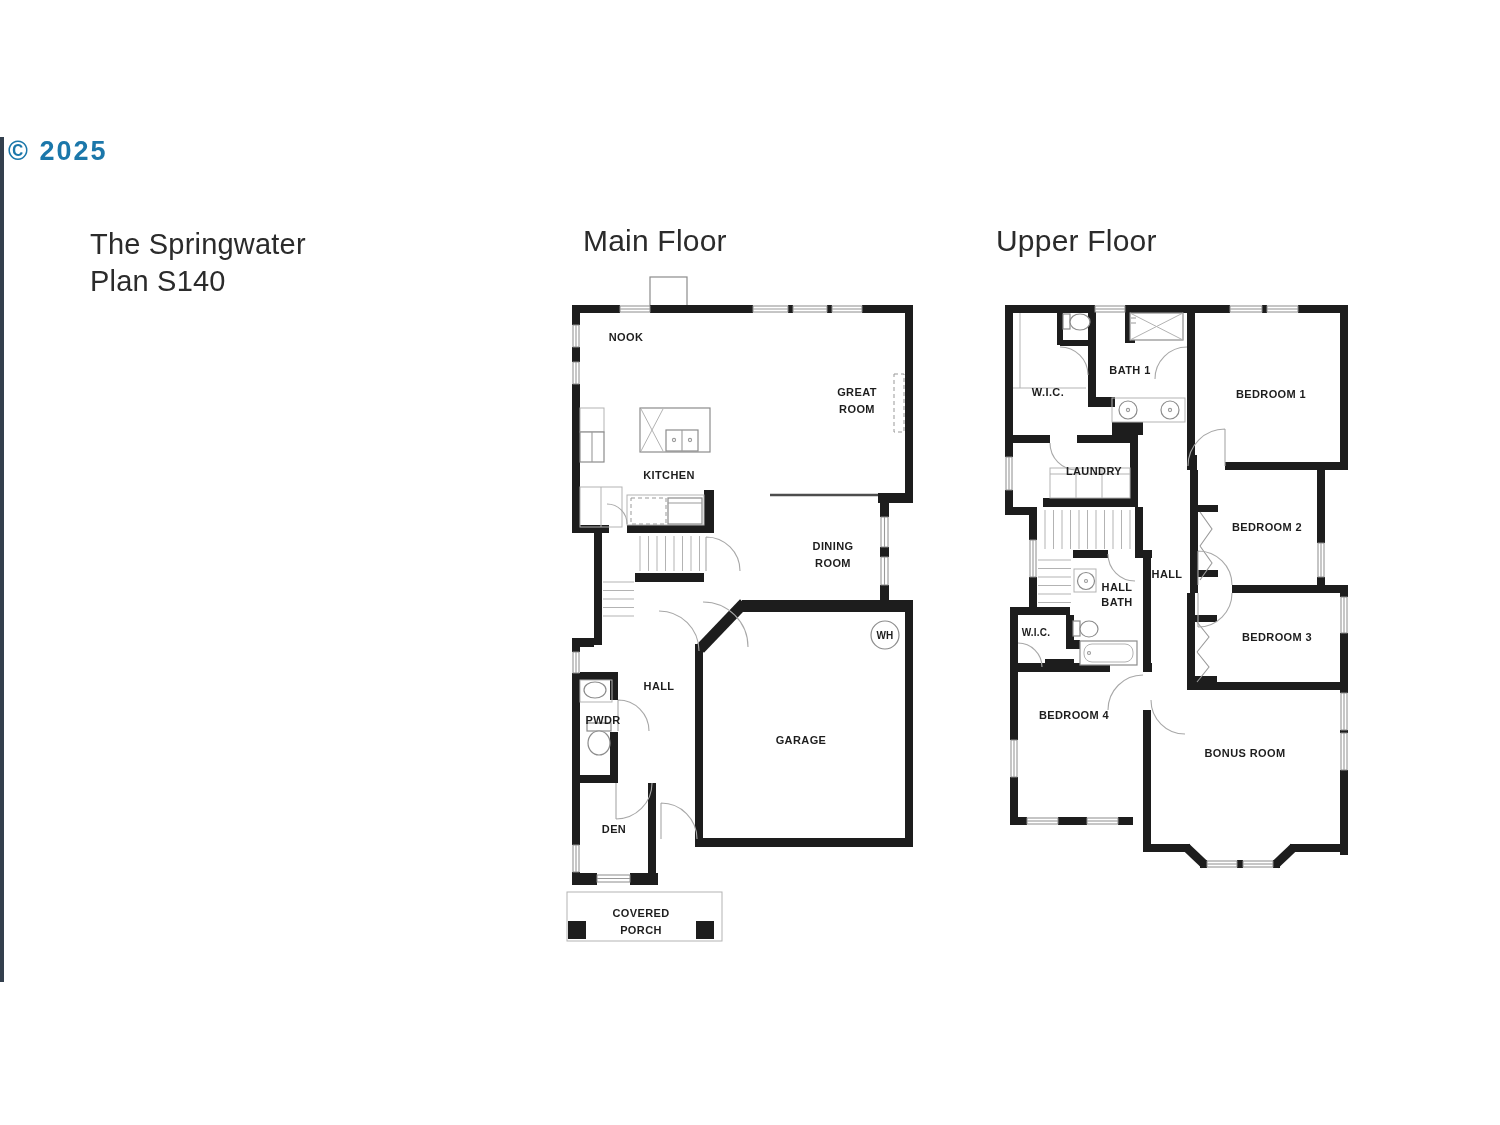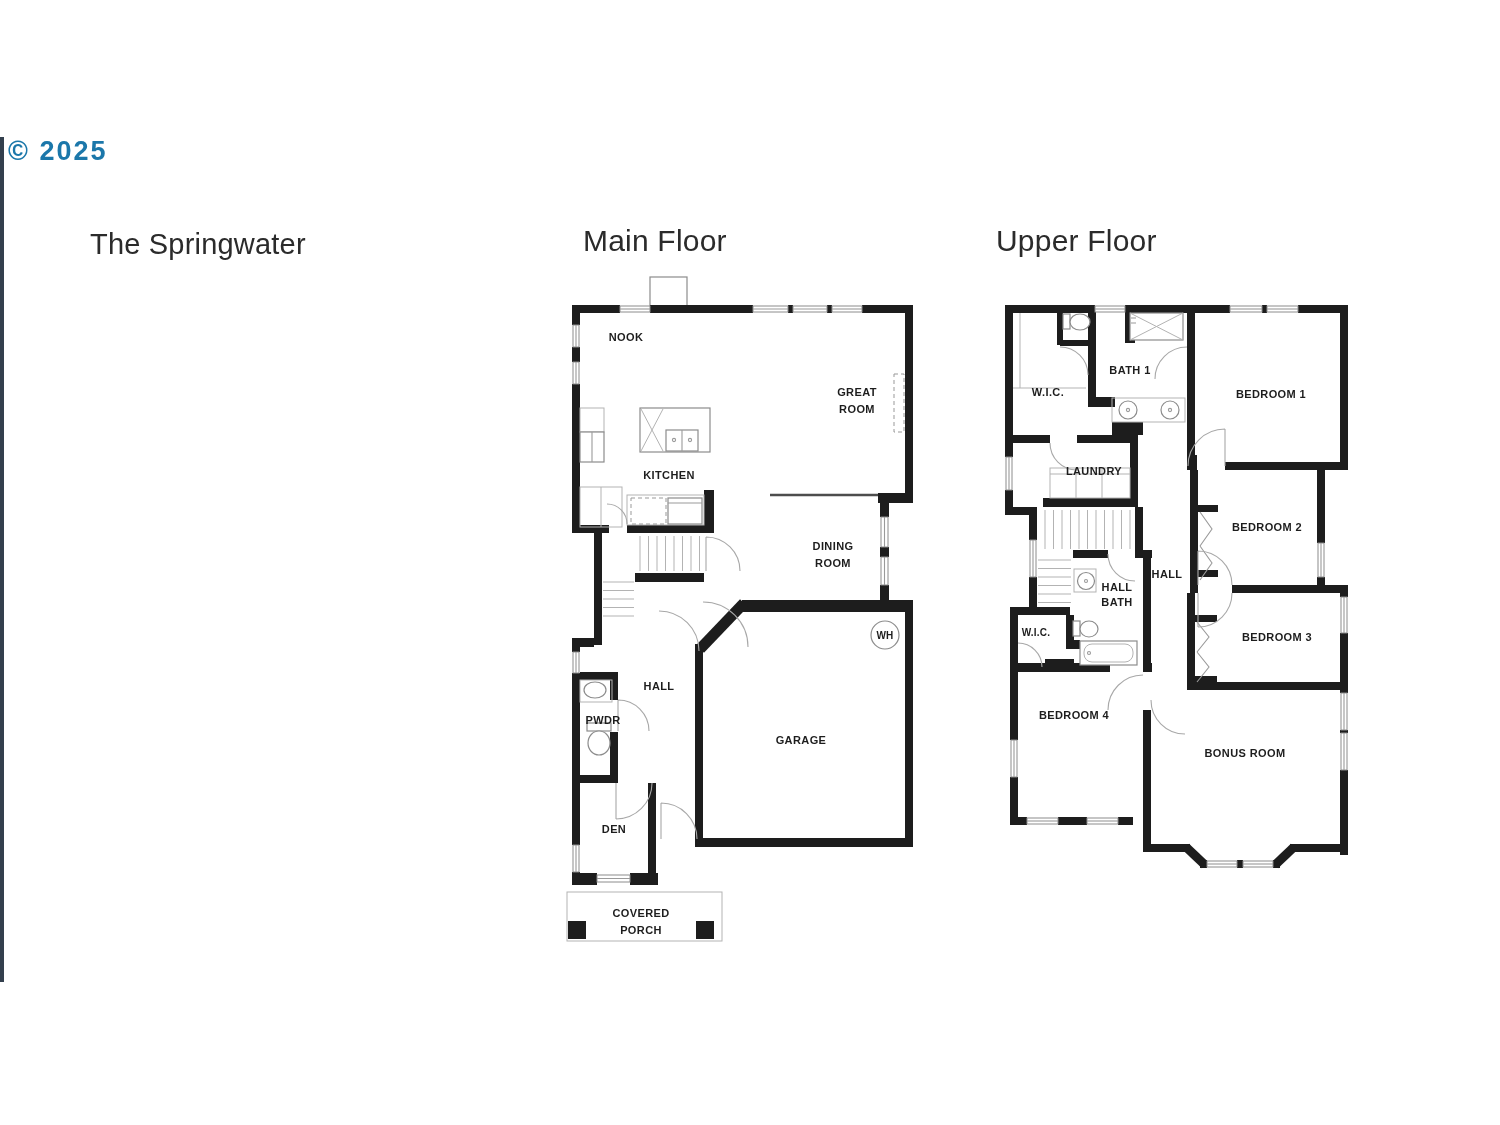--- a/index.html
+++ b/index.html
@@ -37,20 +37,21 @@
   text.lbl-sm{font-size:10px;letter-spacing:.2px;}
 </style>
 </head>
 <body>
 
 <div class="edge-line"></div>
 <div class="copyright">© 2025</div>
 
 <div class="plan-title">
   <div>The Springwater</div>
+  <div>Plan S140</div>
 </div>
 
 <div class="floor-heading main">Main Floor</div>
 <div class="floor-heading upper">Upper Floor</div>
 
 <svg style="left:556px;top:264px;" width="412" height="692" viewBox="556 264 412 692" xmlns="http://www.w3.org/2000/svg">
 
   <g>
 
     <rect class="fx" x="650" y="277" width="37" height="29"></rect>

